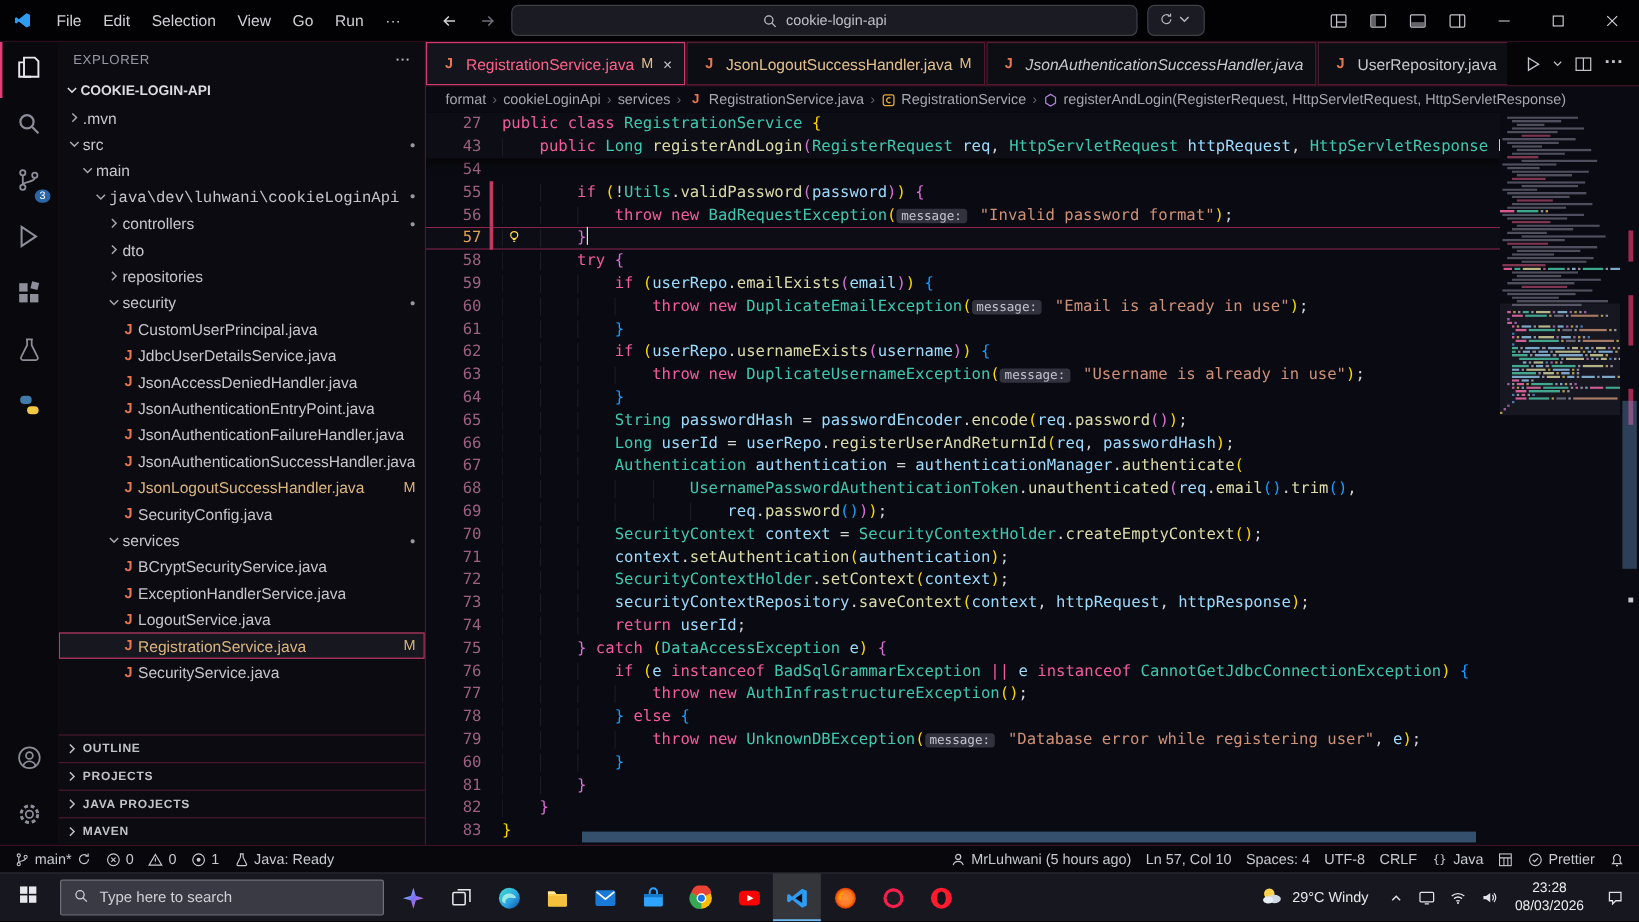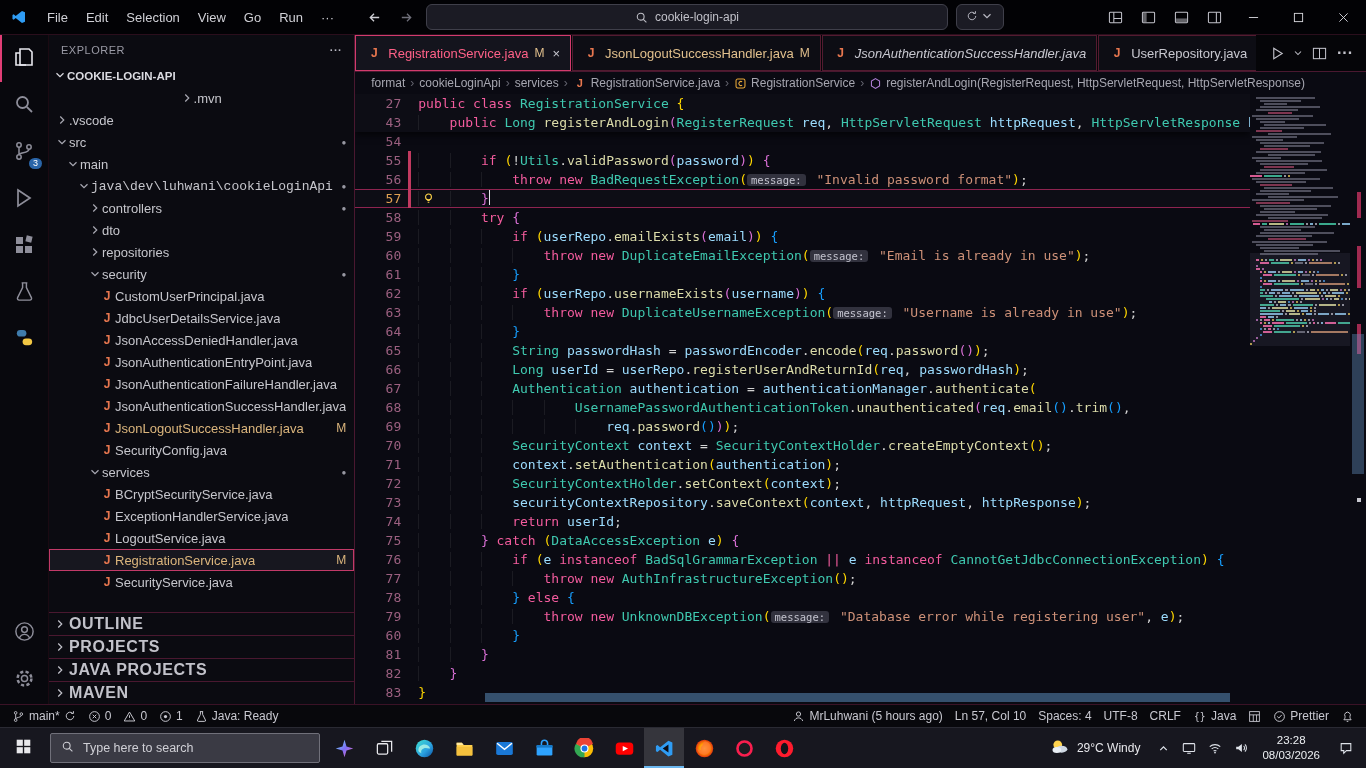--- a/index.html
+++ b/index.html
@@ -37,21 +37,21 @@
   .tree-row .twisty{color:#a8a8b2}
   .tree-label{overflow:hidden;text-overflow:clip}
   .tree-row.gitmod .tree-label{color:#dcb67d}
   .tree-row.selected{background:#17171f;outline:1px solid #c23a68;outline-offset:-1px}
   .jicon{color:#e8774f;font-weight:bold;font-size:12px;width:16px;display:inline-flex;justify-content:center;flex:0 0 16px}
   .jicon.sm{font-size:11px;width:14px;flex:0 0 14px}
   .tdot{margin-left:auto;font-size:8px;color:#9898a2}
   .tgit{margin-left:auto;font-size:12px;color:#dcb67d}
   .tree-row .tdot + .tgit, .tree-row .tgit{padding-left:6px}
   .sidebar-sections{flex:0 0 auto}
-  .side-section{height:22px;display:flex;align-items:center;gap:2px;font-size:16px;font-weight:bold;letter-spacing:.6px;color:#c2c2ca;border-top:1px solid #4a1830;padding-left:4px}
+  .side-section{height:22px;display:flex;align-items:center;gap:2px;font-size:10px;font-weight:bold;letter-spacing:.6px;color:#c2c2ca;border-top:1px solid #4a1830;padding-left:4px}
   
   .editor-col{flex:1;display:flex;flex-direction:column;min-width:0;min-height:0;background:#0a0a12}
   .tabbar{flex:0 0 36px;background:#050508;display:flex;align-items:stretch;border-bottom:1px solid #4a1830}
   .tab-strip{display:flex;flex:1;overflow:hidden}
   .tab{flex:0 0 auto;display:flex;align-items:center;gap:6px;padding:0 10px;font-size:13px;background:#0d0d14;border:1px solid #531b30;margin-right:1px;color:#c8c8d0}
   .tab.active{background:#14141d;border-color:#d23b6d}
   .tab-label{color:#c8c8d0}
   .tab.modified .tab-label{color:#e2c08d}
   .tab.active .tab-label{color:#ff6188}
   .tab.preview .tab-label{font-style:italic}
@@ -270,35 +270,27 @@
         <span>EXPLORER</span>
         <span class="dots">···</span>
       </div>
       <div class="tree-root">
         <span><svg viewBox="0 0 16 16" width="14" height="14">
               <path d="M4 6l4 4 4-4" fill="none" stroke="currentColor" stroke-width="1.4"></path>
             </svg></span>
         <span>COOKIE-LOGIN-API</span>
       </div>
       <div class="file-tree">
-          <div class="tree-row" style="padding-left: 6px; justify-content: center;">
-            <span class="ic twisty">
-              <svg viewBox="0 0 16 16" width="14" height="14">
-                <path d="M6 4l4 4-4 4" fill="none" stroke="currentColor" stroke-width="1.4"></path>
-              </svg>
-            </span>
-            <span class="tree-label">.mvn</span>
-          </div>
           <div class="tree-row" style="padding-left: 6px;">
             <span class="ic twisty">
               <svg viewBox="0 0 16 16" width="14" height="14">
                 <path d="M6 4l4 4-4 4" fill="none" stroke="currentColor" stroke-width="1.4"></path>
               </svg>
             </span>
-            <span class="tree-label">.vscode</span>
+            <span class="tree-label">.mvn</span>
           </div>
           <div class="tree-row" style="padding-left: 6px;">
             <span class="ic twisty">
               <svg viewBox="0 0 16 16" width="14" height="14">
                 <path d="M4 6l4 4 4-4" fill="none" stroke="currentColor" stroke-width="1.4"></path>
               </svg>
             </span>
             <span class="tree-label">src</span>
             <span class="tdot">●</span>
           </div>

